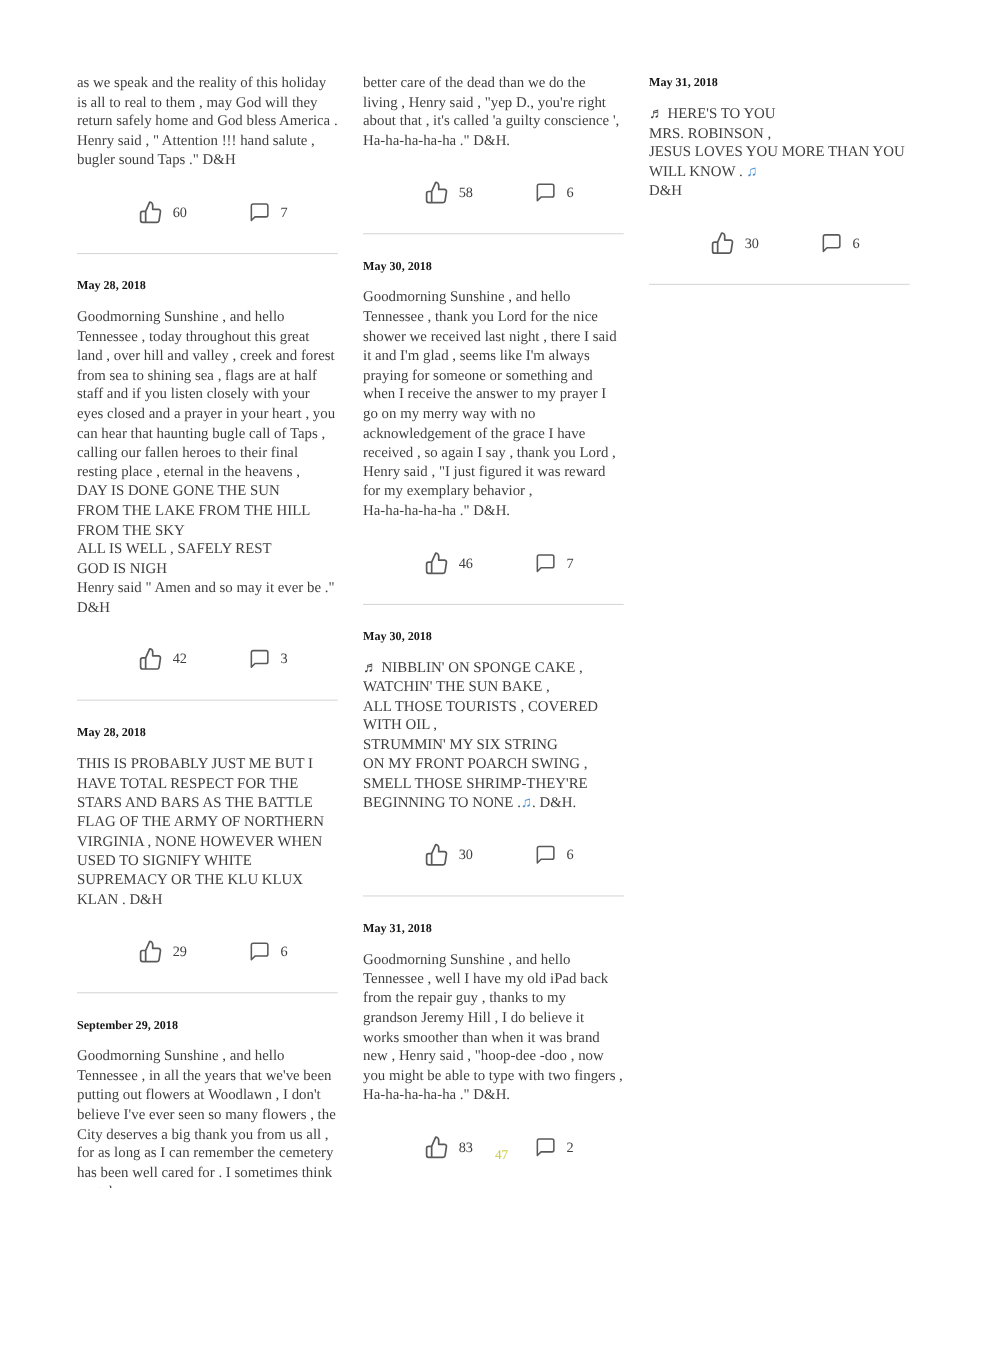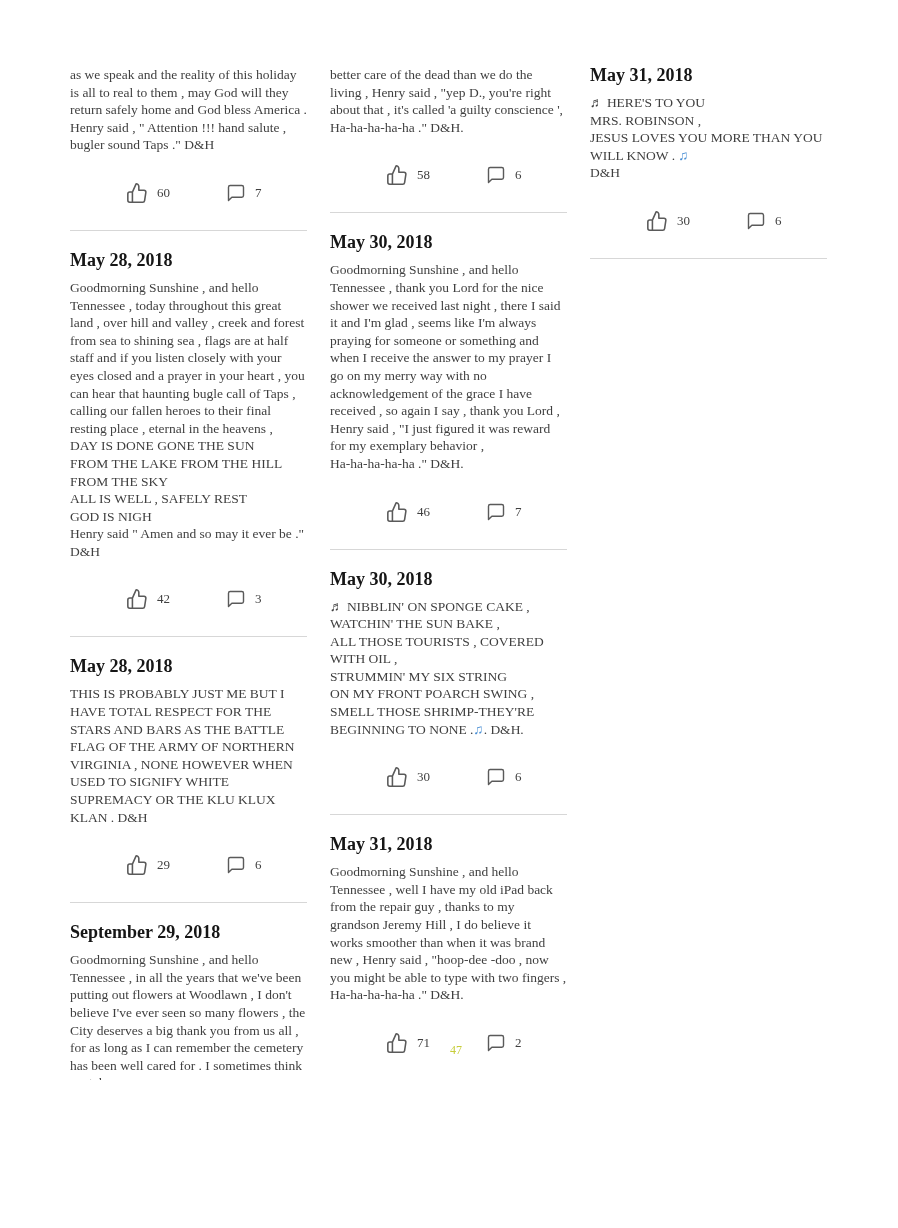--- a/index.html
+++ b/index.html
@@ -18,21 +18,21 @@
     display: flex;
     gap: 23px;
     align-items: flex-start;
   }
   .col {
     width: 237px;
     flex: 0 0 237px;
   }
   .post-date {
     margin: 20px 0 10px;
-    font-size: 18px;
+    font-size: 11px;
     font-weight: bold;
     color: #161616;
     line-height: 18px;
   }
   .post:first-child .post-date { margin-top: 0; }
   .post-body {
     margin: 0;
     font-size: 13.5px;
     line-height: 17.6px;
     color: #3f3f3f;
@@ -230,21 +230,21 @@
       </article>
 
       <article class="post">
         <h3 class="post-date">May 31, 2018</h3>
         <p class="post-body">Goodmorning Sunshine , and hello Tennessee , well I have my old iPad back from the repair guy , thanks to my grandson Jeremy Hill , I do believe it works smoother than when it was brand new , Henry said , "hoop-dee -doo , now you might be able to type with two fingers , Ha-ha-ha-ha-ha ." D&amp;H.</p>
         <div class="post-footer">
           <span class="reaction">
               <svg class="icon like-icon">
                 <use href="#i-like"></use>
               </svg>
-              <span class="count">71</span>
+              <span class="count">83</span>
             </span>
           <span class="reaction">
               <svg class="icon comment-icon">
                 <use href="#i-comment"></use>
               </svg>
               <span class="count">2</span>
             </span>
         </div>
         <hr class="divider">
       </article>

